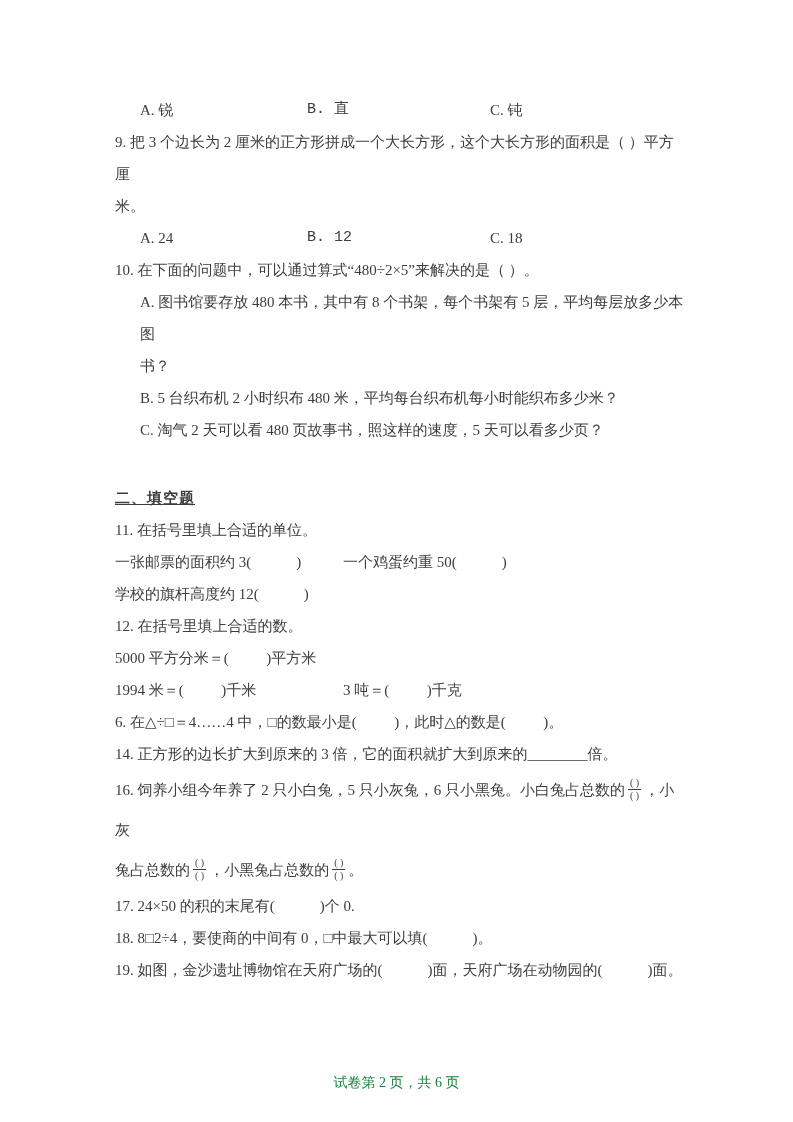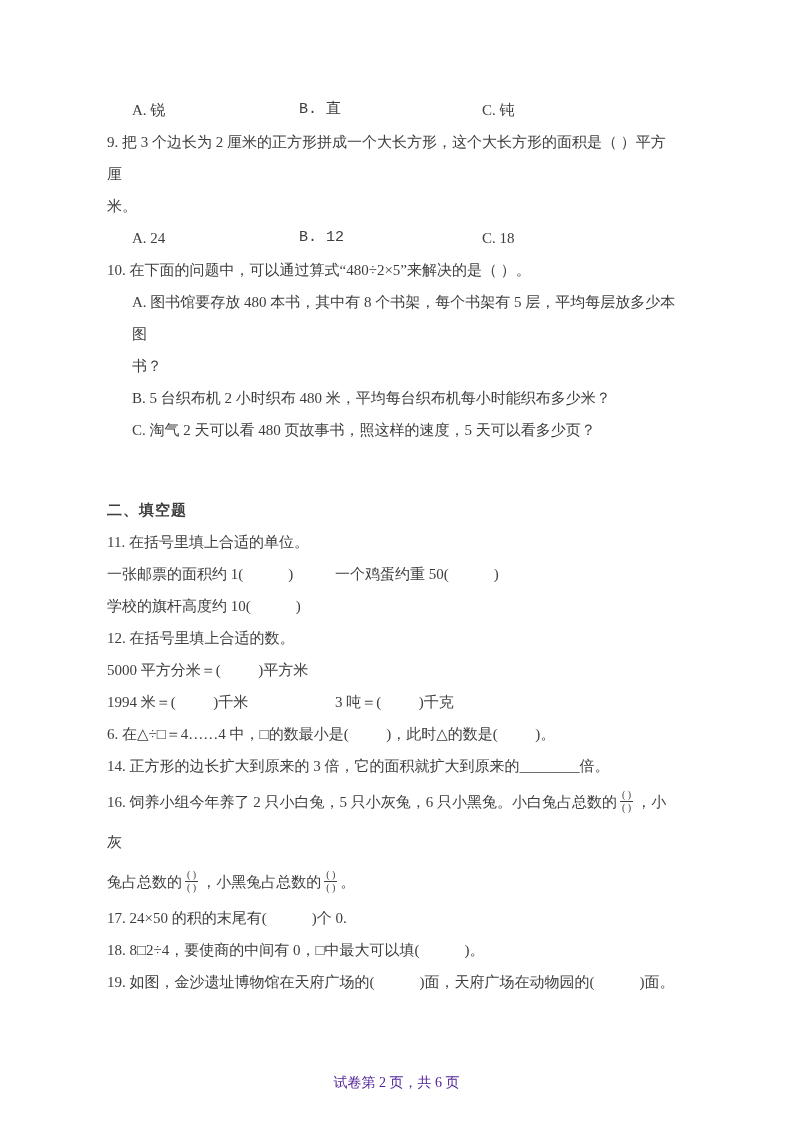--- a/index.html
+++ b/index.html
@@ -11,34 +11,35 @@
     height: 1122px;
     background: #ffffff;
     font-family: "Liberation Serif", "DejaVu Serif", serif;
     color: #3d3d3d;
     font-size: 15px;
     overflow: hidden;
   }
   .content {
     position: absolute;
     top: 94px;
-    left: 107px;
+    left: 115px;
     width: 570px;
   }
   .line {
     min-height: 32px;
     line-height: 32px;
     white-space: pre-wrap;
   }
   .line span { white-space: pre-wrap; }
   .line.indent { padding-left: 25px; }
   .line.section {
     font-weight: bold;
-    margin-top: 48px;
+    margin-top: 36px;
     letter-spacing: 1px;
+    text-decoration: underline;
   }
   .line.options { display: flex; padding-left: 25px; }
   .line.options span { flex: none; }
   .line.options span:nth-child(1) { width: 167px; }
   .line.options span:nth-child(2) { width: 183px; font-family: Liberation Mono, monospace; }
   .line.twocol { display: flex; }
   .line.twocol span:first-child { width: 228px; flex: none; }
   .line.frac { line-height: 40px; }
   .fracbox {
     display: inline-flex;
@@ -55,41 +56,41 @@
     padding: 0 2px;
   }
   .fracbox .den { padding: 0 2px; }
   .footer {
     position: absolute;
     bottom: 30px;
     left: 0;
     width: 100%;
     text-align: center;
     font-size: 14px;
-    color: #4c1d95;
+    color: #15803d;
   }
 </style>
 </head>
 <body>
 
 <div class="page">
   <div class="content">
       <div class="line options"><span>A. 锐</span><span>B. 直</span><span>C. 钝</span></div>
       <div class="line ">9. 把 3 个边长为 2 厘米的正方形拼成一个大长方形，这个大长方形的面积是（ ）平方厘</div>
       <div class="line ">米。</div>
       <div class="line options"><span>A. 24</span><span>B. 12</span><span>C. 18</span></div>
       <div class="line ">10. 在下面的问题中，可以通过算式“480÷2×5”来解决的是（ ）。</div>
       <div class="line  indent">A. 图书馆要存放 480 本书，其中有 8 个书架，每个书架有 5 层，平均每层放多少本图</div>
       <div class="line  indent">书？</div>
       <div class="line  indent">B. 5 台织布机 2 小时织布 480 米，平均每台织布机每小时能织布多少米？</div>
       <div class="line  indent">C. 淘气 2 天可以看 480 页故事书，照这样的速度，5 天可以看多少页？</div>
       <div class="line section">二、填空题</div>
       <div class="line ">11. 在括号里填上合适的单位。</div>
-      <div class="line twocol"><span>一张邮票的面积约 1(            )</span><span>一个鸡蛋约重 50(            )</span></div>
-      <div class="line twocol"><span>学校的旗杆高度约 10(            )</span></div>
+      <div class="line twocol"><span>一张邮票的面积约 3(            )</span><span>一个鸡蛋约重 50(            )</span></div>
+      <div class="line twocol"><span>学校的旗杆高度约 12(            )</span></div>
       <div class="line ">12. 在括号里填上合适的数。</div>
       <div class="line twocol"><span>5000 平方分米＝(          )平方米</span></div>
       <div class="line twocol"><span>1994 米＝(          )千米</span><span>3 吨＝(          )千克</span></div>
       <div class="line ">6. 在△÷□＝4……4 中，□的数最小是(          )，此时△的数是(          )。</div>
       <div class="line ">14. 正方形的边长扩大到原来的 3 倍，它的面积就扩大到原来的________倍。</div>
       <div class="line frac"><span>16. 饲养小组今年养了 2 只小白兔，5 只小灰兔，6 只小黑兔。小白兔占总数的</span><span class="fracbox"><span class="num">( )</span><span class="den">( )</span></span><span>，小灰</span></div>
       <div class="line frac"><span>兔占总数的</span><span class="fracbox"><span class="num">( )</span><span class="den">( )</span></span><span>，小黑兔占总数的</span><span class="fracbox"><span class="num">( )</span><span class="den">( )</span></span><span>。</span></div>
       <div class="line ">17. 24×50 的积的末尾有(            )个 0.</div>
       <div class="line ">18. 8□2÷4，要使商的中间有 0，□中最大可以填(            )。</div>
       <div class="line ">19. 如图，金沙遗址博物馆在天府广场的(            )面，天府广场在动物园的(            )面。</div>

